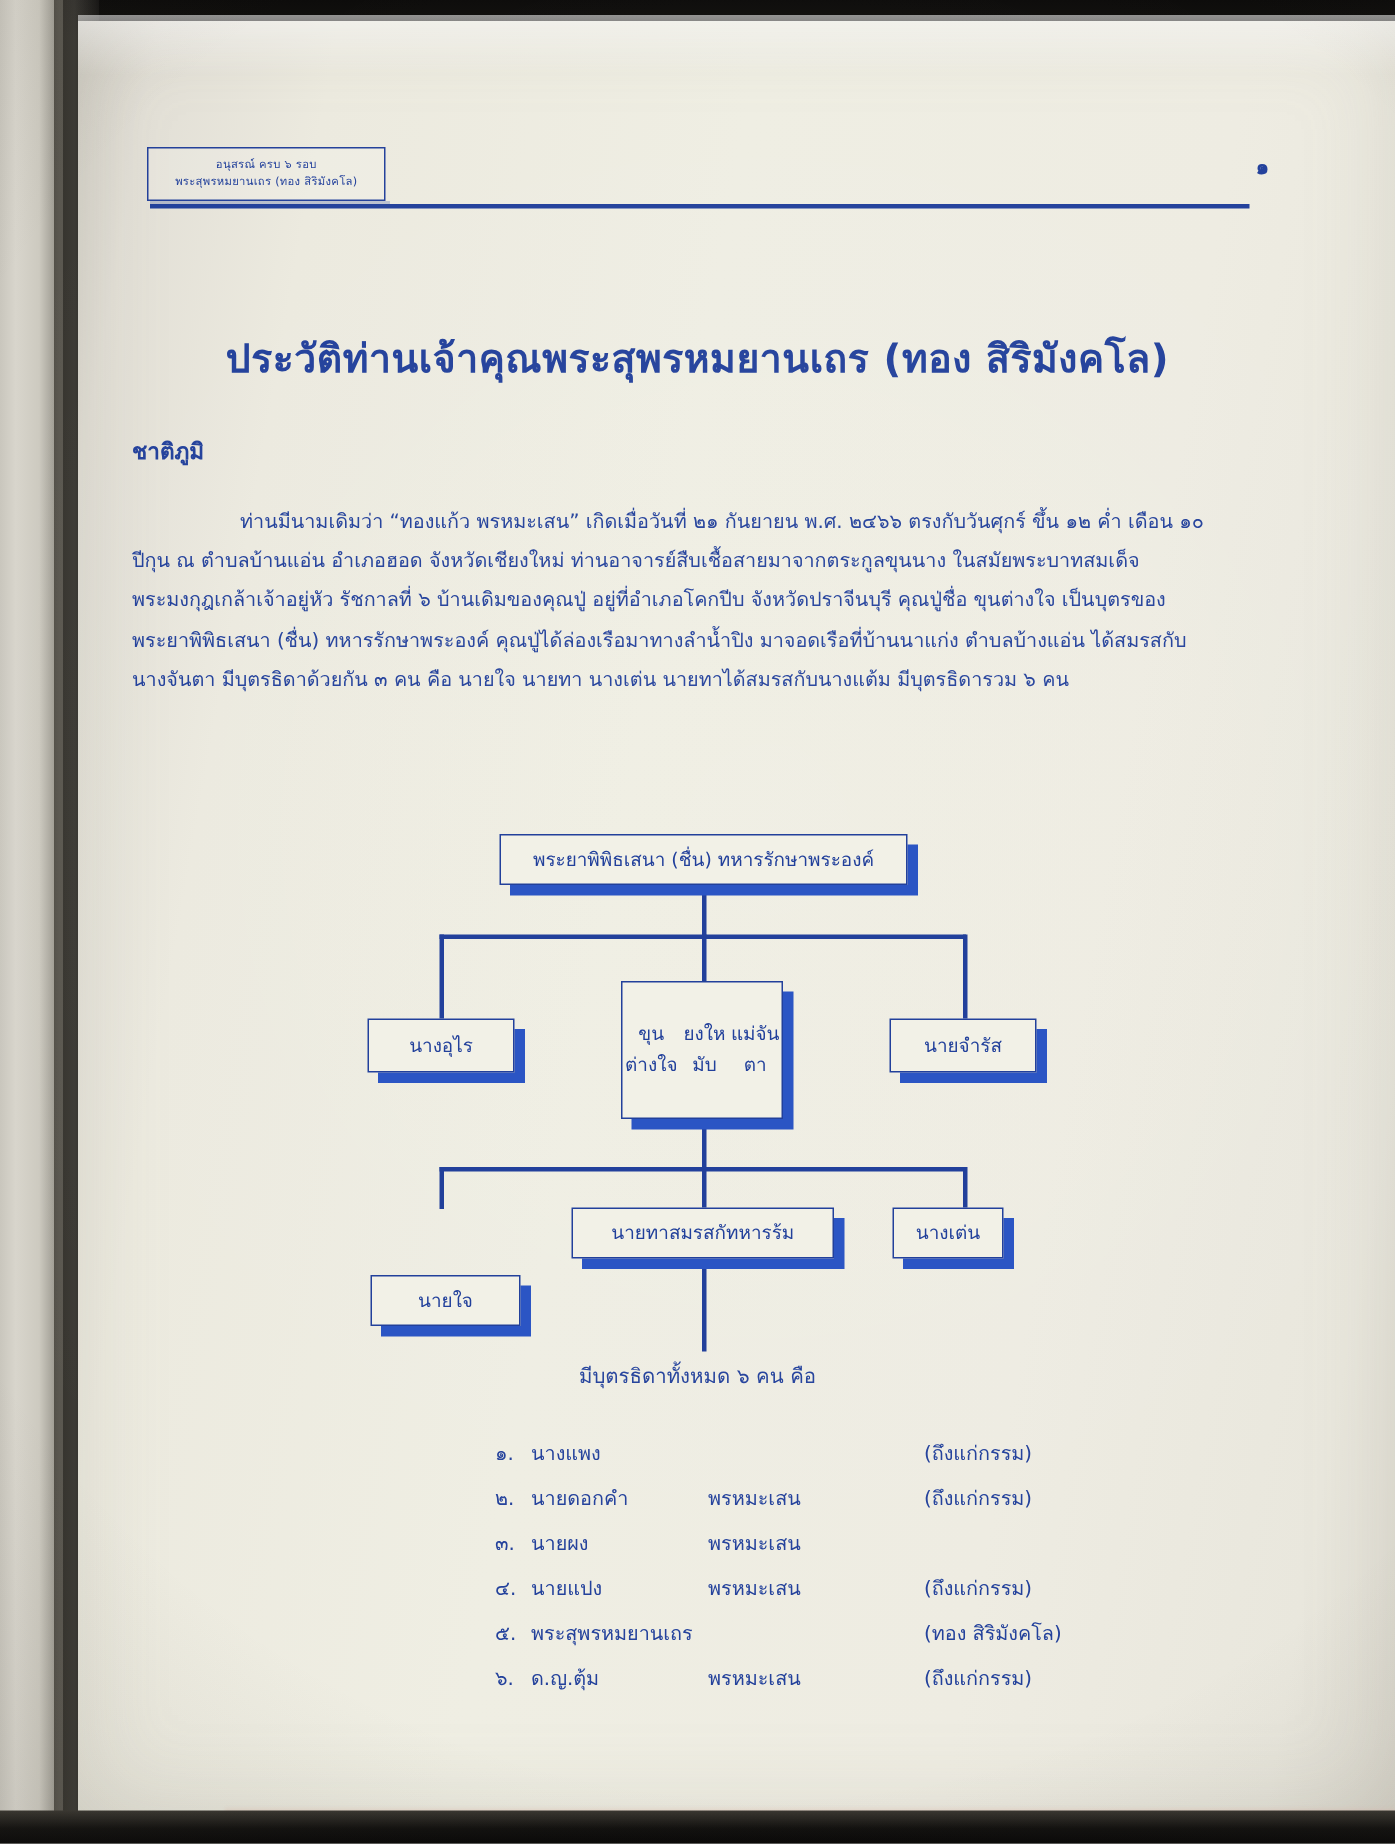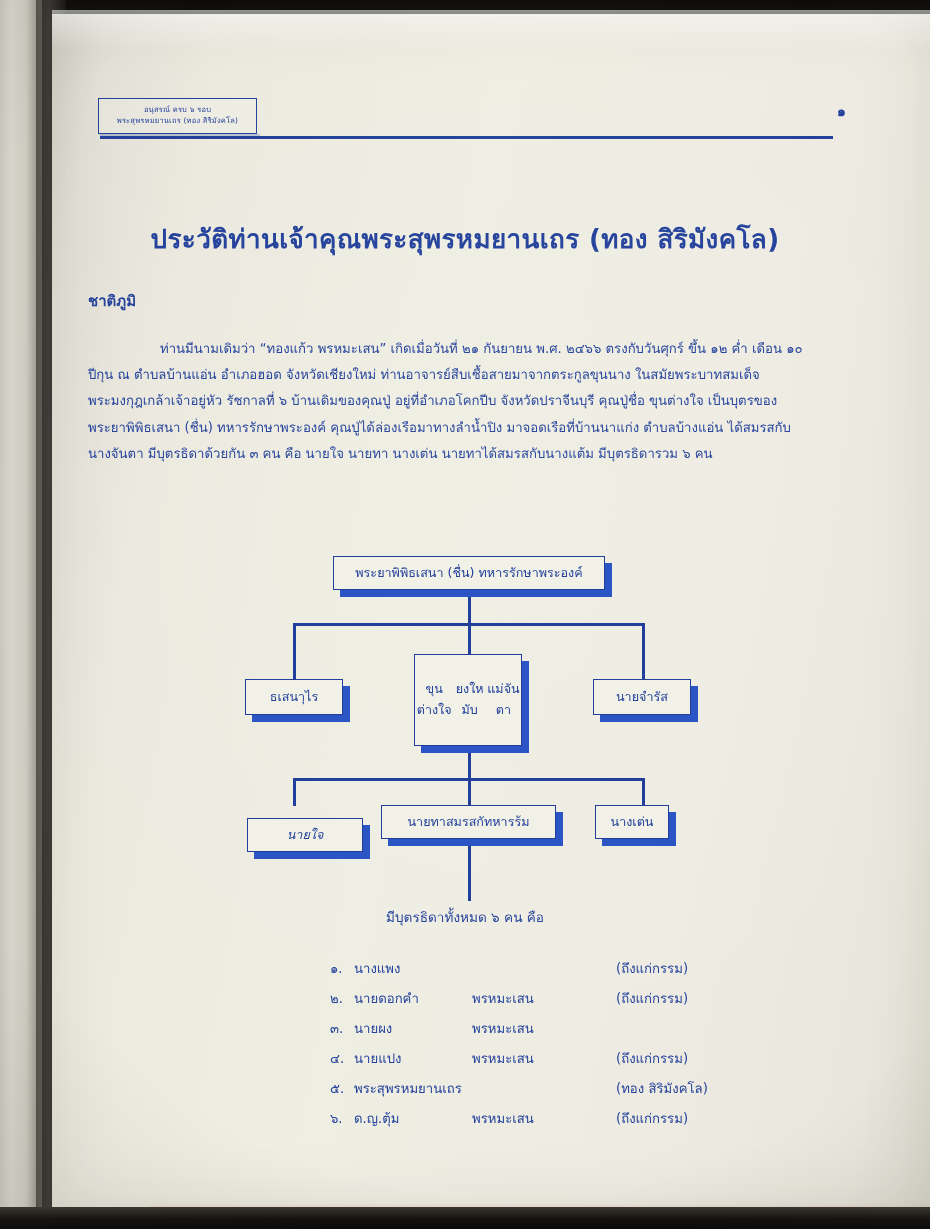--- a/index.html
+++ b/index.html
@@ -297,37 +297,37 @@
     <div class="node" style="left:333px; top:556px; width:272px; height:34px;">พระยาพิพิธเสนา (ชื่น)  ทหารรักษาพระองค์</div>
 
     <div class="line v" style="left:468px; top:590px; height:35px;"></div>
 
     <div class="line h" style="left:293px; top:623px; width:351px;"></div>
 
     <div class="line v" style="left:293px; top:623px; height:57px;"></div>
     <div class="line v" style="left:468px; top:623px; height:32px;"></div>
     <div class="line v" style="left:642px; top:623px; height:57px;"></div>
 
-    <div class="node" style="left:245px; top:679px; width:98px; height:36px;">ธเสนาุไร</div>
+    <div class="node" style="left:245px; top:679px; width:98px; height:36px;">นางอุไร</div>
 
     <div class="node" style="left:414px; top:654px; width:108px; height:92px; flex-direction:row; line-height:1.65;">
       <span>ขุนต่างใจ</span>
       <span>ยงใหมับ</span>
       <span>แม่จันตา</span>
     </div>
 
     <div class="node" style="left:593px; top:679px; width:98px; height:36px;">นายจำรัส</div>
 
     <div class="line v" style="left:468px; top:746px; height:34px;"></div>
     <div class="line h" style="left:293px; top:778px; width:351px;"></div>
     <div class="line v" style="left:293px; top:778px; height:28px;"></div>
     <div class="line v" style="left:468px; top:778px; height:28px;"></div>
     <div class="line v" style="left:642px; top:778px; height:28px;"></div>
 
-    <div class="node" style="left:247px; top:818px; width:116px; height:34px;font-style:italic;">นายใจ</div>
+    <div class="node" style="left:247px; top:850px; width:100px; height:34px;">นายใจ</div>
     <div class="node" style="left:381px; top:805px; width:175px; height:34px;">นายทาสมรสกัทหารร้ม</div>
     <div class="node" style="left:595px; top:805px; width:74px; height:34px;">นางเต่น</div>
 
     <div class="line v" style="left:468px; top:839px; height:62px;"></div>
 
     <div class="tree-caption">มีบุตรธิดาทั้งหมด ๖ คน คือ</div>
   </div>
 
   <div class="kidlist">
     <div class="kidrow">

